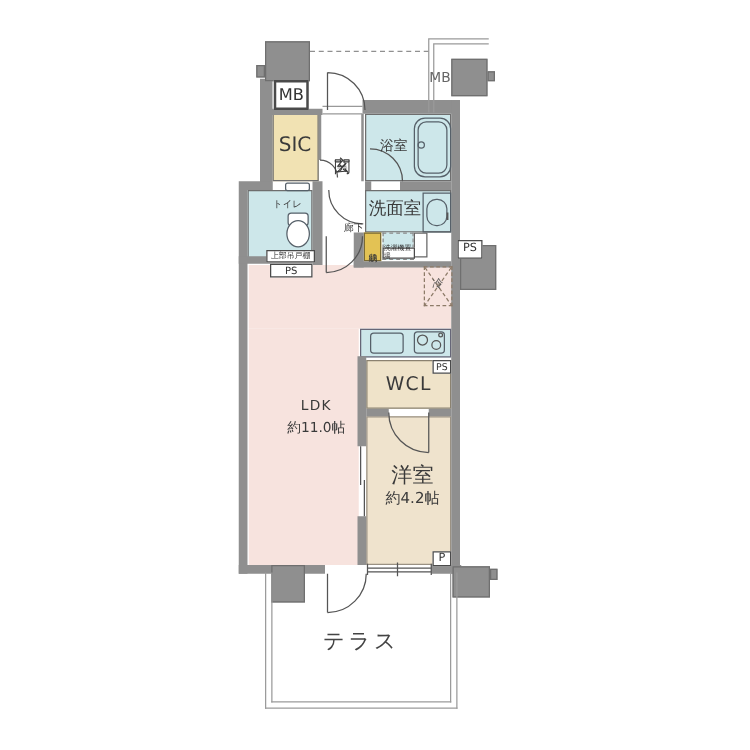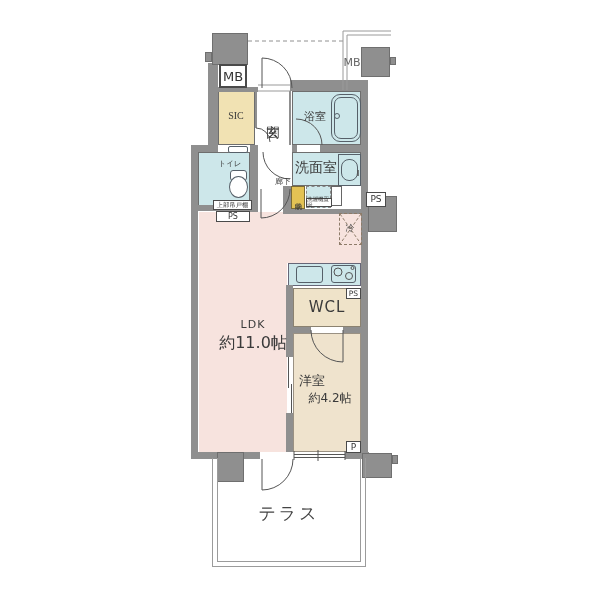--- a/index.html
+++ b/index.html
@@ -115,28 +115,28 @@
     <path d="M288.5 357 V388 M291.5 384 V413" stroke="#555" stroke-width="1"></path>
     <circle cx="337" cy="116" r="2.5" stroke="#566069" stroke-width="1"></circle>
     <path d="M358 170 V176" stroke="#555" stroke-width="1.5"></path>
     <circle cx="338" cy="272" r="4" stroke="#555" stroke-width="1"></circle>
     <circle cx="349" cy="276" r="3.5" stroke="#555" stroke-width="1"></circle>
     <circle cx="352.5" cy="268" r="1.5" stroke="#555" stroke-width="1"></circle>
     <path d="M340 214 L361 244 M361 214 L340 244" stroke="#8d7b68" stroke-width="1" stroke-dasharray="3 2"></path>
   </svg>
 
   <div class="lbl" style="left:352px;top:63px;font-size:11px;color:#666;">MB</div>
-  <div class="lbl" style="left:236px;top:116px;font-size:10px;font-family:Liberation Serif, serif;">SIC</div>
+  <div class="lbl" style="left:236px;top:116px;font-size:16px;">SIC</div>
   <div class="lbl vtext" style="left:272px;top:116px;font-size:13px;">玄関</div>
   <div class="lbl" style="left:315px;top:117px;font-size:11px;">浴室</div>
   <div class="lbl" style="left:230px;top:164px;font-size:7.5px;">トイレ</div>
   <div class="lbl" style="left:316px;top:167px;font-size:14px;">洗面室</div>
   <div class="lbl" style="left:283px;top:182px;font-size:8px;">廊下</div>
   <div class="lbl vtext" style="left:298px;top:197px;font-size:7px;letter-spacing:0;">収納</div>
   <div class="lbl" style="left:350px;top:228px;font-size:9px;color:#555;">冷</div>
   <div class="lbl" style="left:253px;top:325px;font-size:11px;letter-spacing:1px;">LDK</div>
-  <div class="lbl" style="left:253px;top:343px;font-size:16px;">約11.0帖</div>
+  <div class="lbl" style="left:253px;top:343px;font-size:11px;">約11.0帖</div>
   <div class="lbl" style="left:327px;top:308px;font-size:15px;letter-spacing:1px;">WCL</div>
-  <div class="lbl" style="left:312px;top:381px;font-size:13px;">洋室</div>
+  <div class="lbl" style="left:330px;top:381px;font-size:17px;">洋室</div>
   <div class="lbl" style="left:330px;top:399px;font-size:12px;">約4.2帖</div>
   <div class="lbl" style="left:289px;top:514px;font-size:17px;letter-spacing:3px;color:#444;">テラス</div>
 
 </div>
 
 </body></html>

